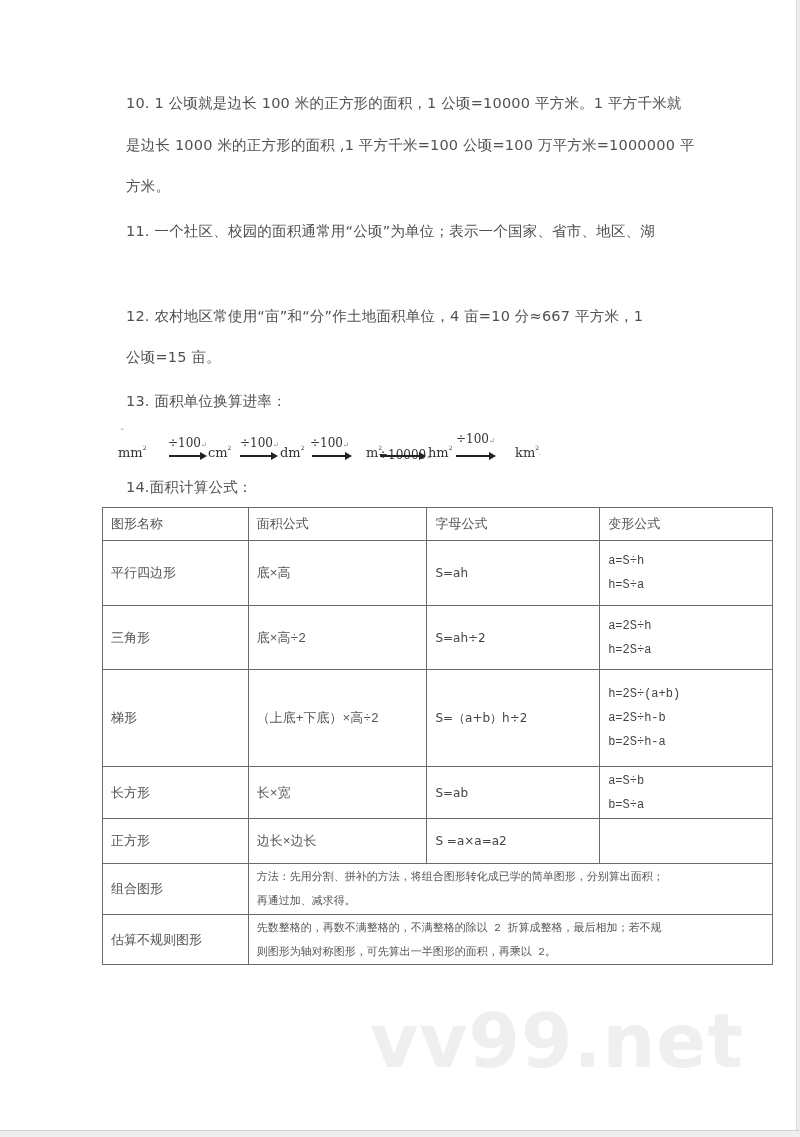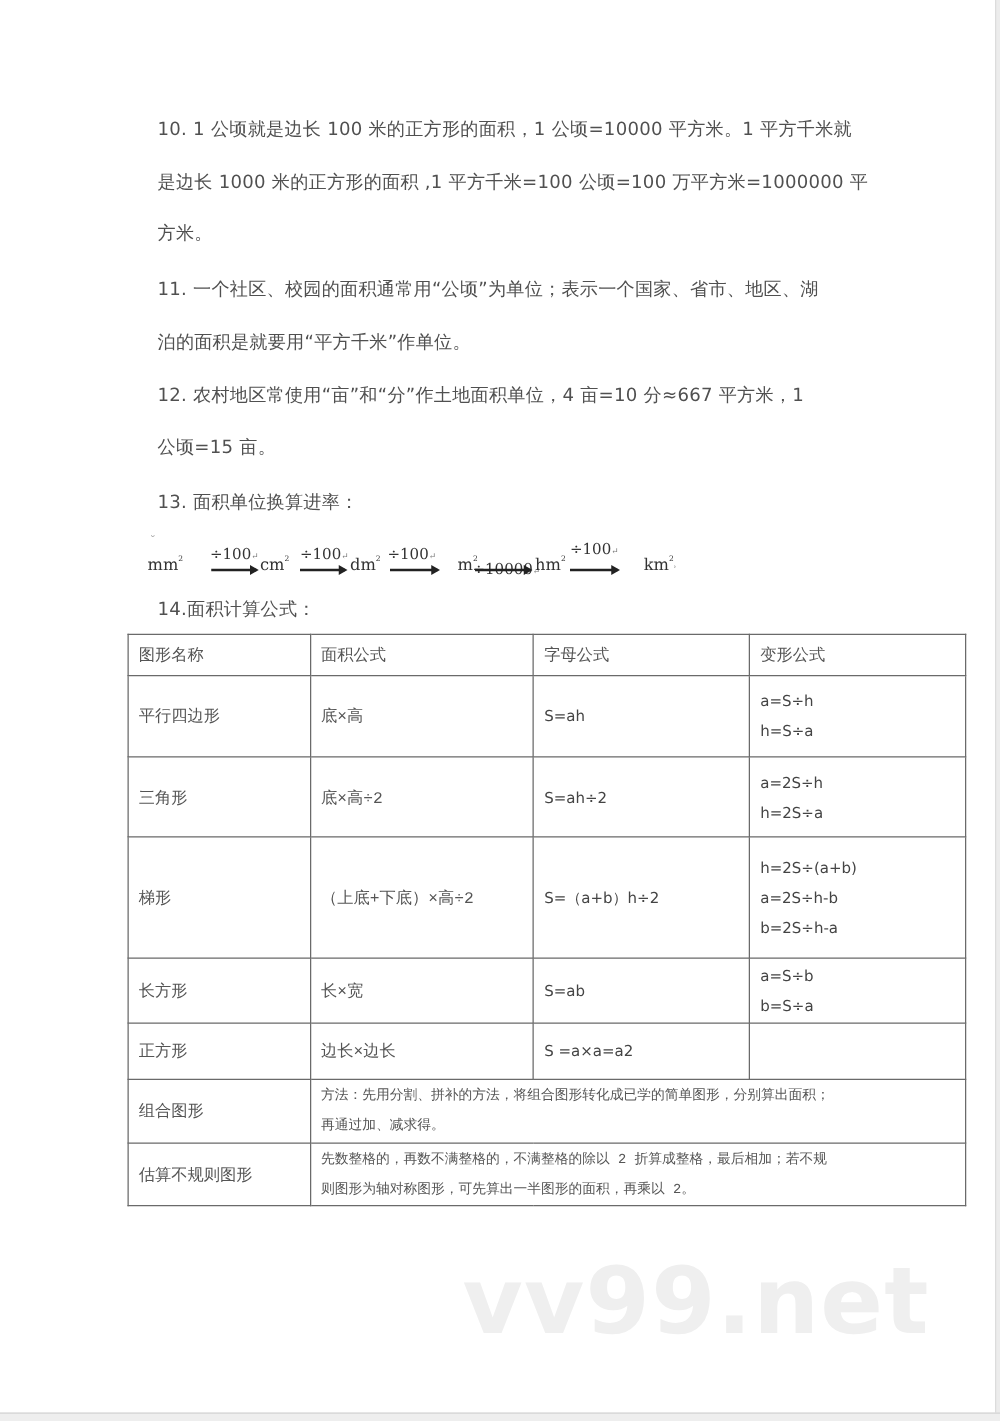--- a/index.html
+++ b/index.html
@@ -118,20 +118,21 @@
       vertical-align: middle;
       font-family: Liberation Mono, monospace;
     }
     table.formula td.sans {
       font-family: "DejaVu Sans", "Liberation Sans", sans-serif;
       font-size: 12px;
       color: #444;
     }
     table.formula td.multi div {
       line-height: 24px;
+      font-family: Liberation Mono, monospace;
     }
     table.formula td.wide {
       line-height: 24px;
       font-size: 11px;
     }
     .watermark {
       position: absolute;
       left: 370px;
       top: 998px;
       font-family: "DejaVu Sans", "Liberation Sans", sans-serif;
@@ -144,21 +145,20 @@
 </head>
 <body>
 
 <div class="page">
 
   <div class="para" style="top:94px">10. 1 公顷就是边长 100 米的正方形的面积，1 公顷=10000 平方米。1 平方千米就</div>
   <div class="para" style="top:136px">是边长 1000 米的正方形的面积 ,1 平方千米=100 公顷=100 万平方米=1000000 平</div>
   <div class="para" style="top:177px">方米。</div>
 
   <div class="para" style="top:222px">11. 一个社区、校园的面积通常用“公顷”为单位；表示一个国家、省市、地区、湖</div>
-  <div class="para" style="top:264px">泊的面积是就要用“平方千米”作单位。</div>
 
   <div class="para" style="top:307px">12. 农村地区常使用“亩”和“分”作土地面积单位，4 亩=10 分≈667 平方米，1</div>
   <div class="para" style="top:348px">公顷=15 亩。</div>
 
   <div class="para" style="top:392px">13. 面积单位换算进率：</div>
 
   <div class="chain">
     <span class="tick">˘</span>
 
     <span class="unit" style="left:6px"><span>mm</span><sup>2</sup></span>

